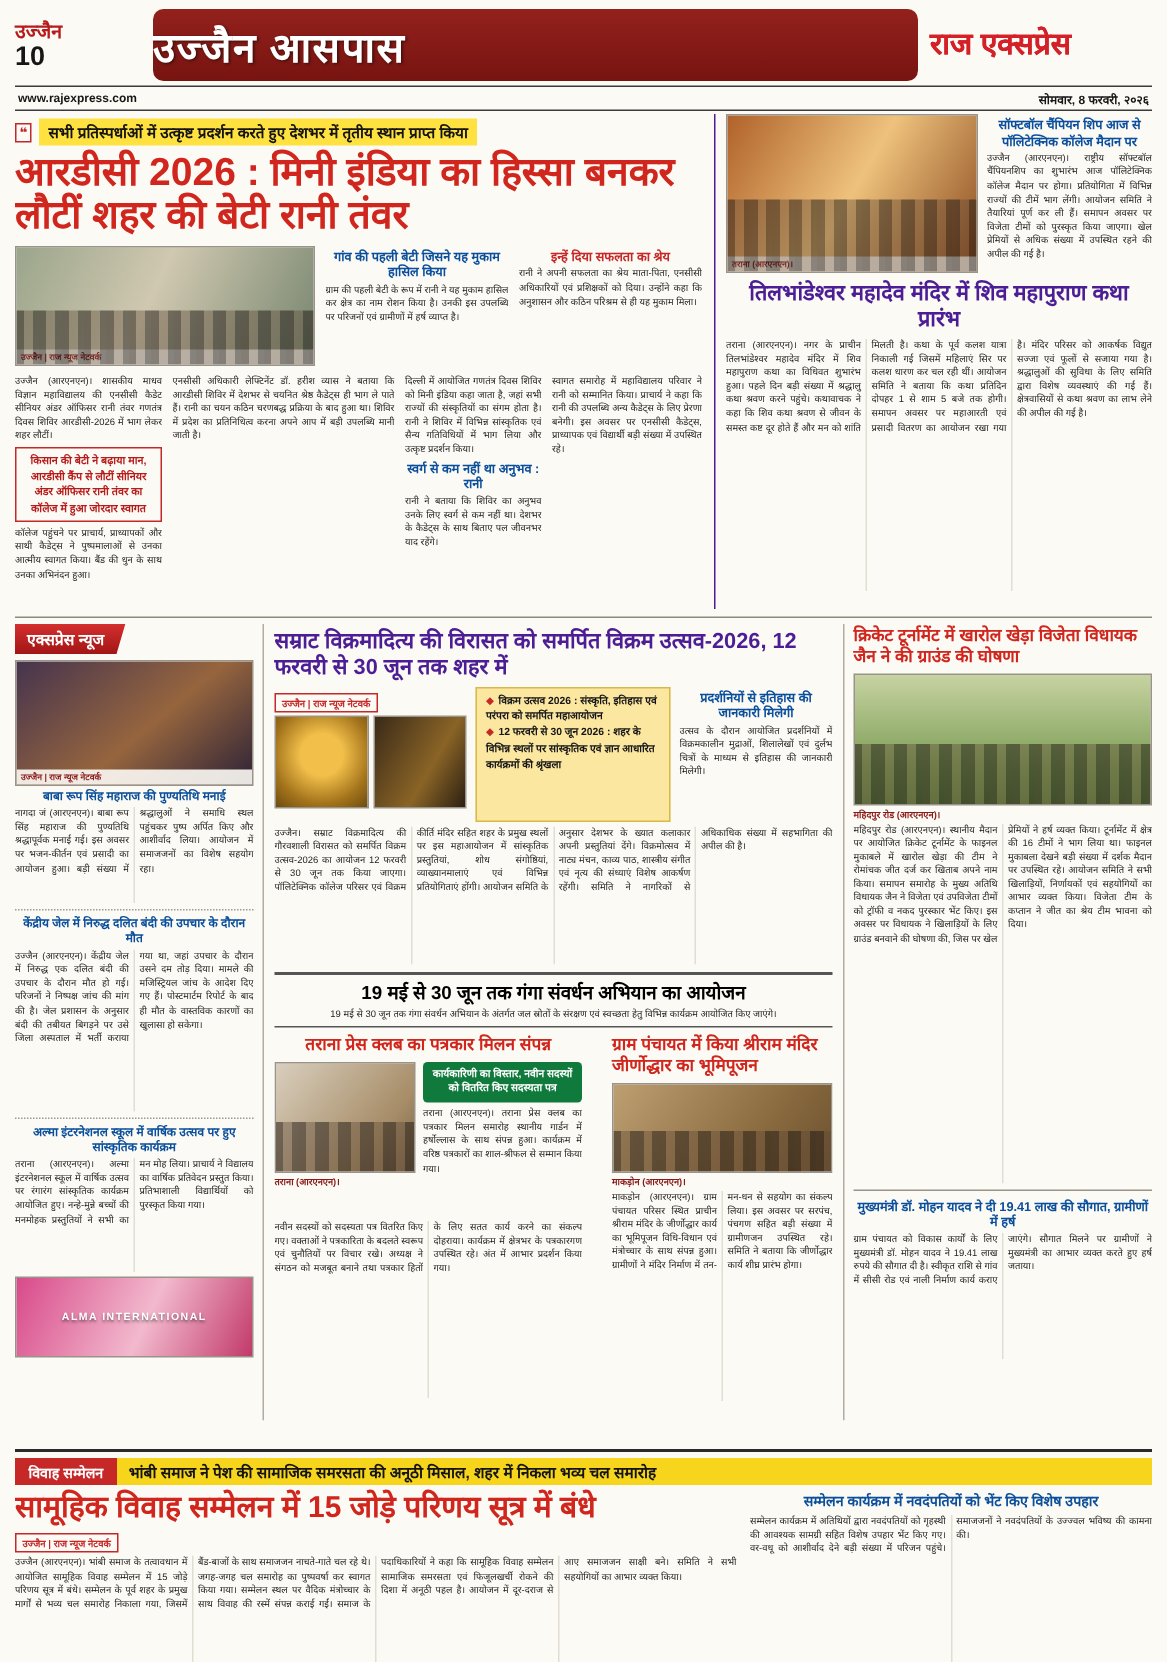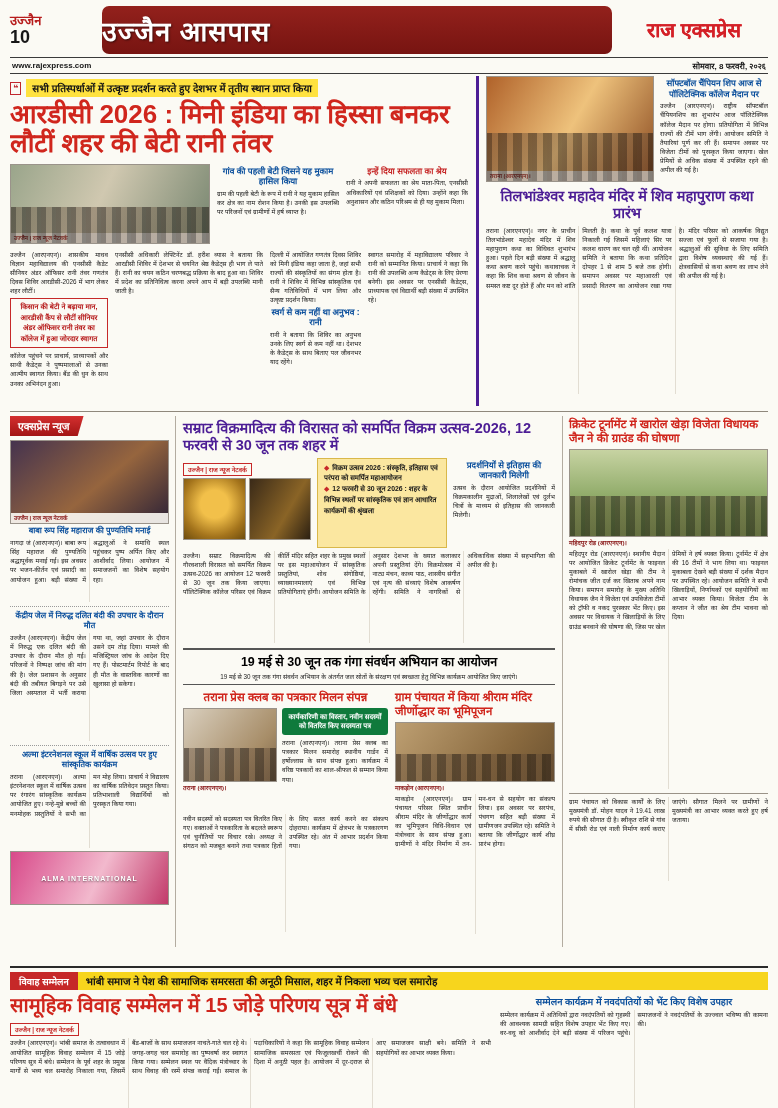--- a/index.html
+++ b/index.html
@@ -7,21 +7,21 @@
   .page{width:778px;height:1108px;margin:0 auto;background:#fbfaf4;color:#161616;
         font-family:"Liberation Sans","DejaVu Sans",sans-serif;padding:6px 10px 4px;overflow:hidden;position:relative}
 
   
   .masthead{display:flex;align-items:stretch;gap:8px;height:48px}
   .mh-left{width:84px;display:flex;flex-direction:column;justify-content:center}
   .mh-edition{color:#b71c1c;font-weight:bold;font-size:13px;line-height:1.1}
   .mh-pagenum{font-size:18px;font-weight:800;line-height:1}
   .mh-banner{flex:1;background:linear-gradient(#93211c,#771411);border-radius:7px;display:flex;align-items:center;
              color:#fff;font-size:27px;font-weight:800;letter-spacing:1px;text-shadow:1px 1px 2px rgba(0,0,0,.55)}
-  .mh-right{width:148px;display:flex;flex-direction:column;align-items:center;justify-content:center}
+  .mh-right{width:148px;display:flex;flex-direction:column;align-items:flex-start;justify-content:center}
   .mh-brand{color:#d42027;font-weight:800;font-size:20px;line-height:1.05;text-shadow:0 0 0 #d42027}
   .subrow{display:flex;justify-content:space-between;align-items:center;border-top:1px solid #3a3a3a;border-bottom:1px solid #3a3a3a;
           font-size:8px;font-weight:bold;padding:2px 2px;margin-top:3px}
 
   
   .body-text{font-size:6.3px;line-height:1.45;text-align:justify;color:#1d1d1d;overflow:hidden}
   .cols-2{column-count:2;column-gap:7px;column-rule:1px solid #e2ddd2}
   .cols-3{column-count:3;column-gap:7px;column-rule:1px solid #e2ddd2}
   .cols-4{column-count:4;column-gap:7px;column-rule:1px solid #e2ddd2}
   .sub-blue{color:#0b4f9c;font-weight:800;text-align:center;font-size:8.5px;line-height:1.25;margin:2px 0}
@@ -54,21 +54,21 @@
   .headline-xl{color:#d0261d;font-weight:800;font-size:26px;line-height:1.13;margin:3px 0 5px}
   .lead-rowA{display:flex;gap:7px;height:82px}
   .lead-photo{width:200px;height:80px;flex:none}
   .lead-subcol{flex:1;min-width:0;overflow:hidden}
   .lead-rowB{display:flex;gap:7px;margin-top:4px;height:150px;overflow:hidden}
   .lead-c1{width:98px;flex:none}
   .lead-c2{width:148px;flex:none}
   .lead-c3{flex:1;min-width:0}
   .lead-c4{width:100px;flex:none}
 
-  .right-col{width:292px;flex:none;border-left:3px solid #4c1d95;padding-left:7px}
+  .right-col{width:292px;flex:none;border-left:1px solid #4c1d95;padding-left:7px}
   .rt-row{display:flex;gap:6px;height:108px}
   .katha-photo{width:168px;height:106px;flex:none}
   .softball{flex:1;min-width:0;overflow:hidden}
   .headline-md{color:#4c1d95;font-weight:800;font-size:14.5px;line-height:1.2;margin:4px 0 3px}
   .center{text-align:center}
   .katha-body{height:168px}
 
   
   .midband{display:flex;gap:7px;height:536px;overflow:hidden;border-top:1px solid #8f887c;margin-top:5px;padding-top:4px}
   .sidebar{width:166px;flex:none;border-right:1px solid #b3aca0;padding-right:6px}
@@ -86,21 +86,21 @@
   .vk-photos{width:128px;flex:none}
   .vk-imgs{display:flex;gap:3px;height:62px}
   .vk-imgs .photo{flex:1}
   .yellowbox{flex:1;min-width:0;background:#fbe7a0;border:1px solid #d9b84a;padding:4px 6px;font-size:6.9px;font-weight:bold;line-height:1.55;overflow:hidden}
   .diamond{color:#c62828;margin-right:3px}
   .vk-right{width:102px;flex:none;overflow:hidden}
   .vk-body{height:92px;margin-top:3px}
   .ganga{border-top:2px solid #555;border-bottom:1px solid #555;text-align:center;padding:3px 4px;margin:5px 0 4px}
   .ganga-head{color:#000000;font-weight:800;font-size:12.5px}
   .ganga-text{text-align:center;margin-top:2px}
-  .lower-row{display:flex;gap:7px;height:268px;overflow:hidden}
+  .lower-row{display:flex;gap:20px;height:268px;overflow:hidden}
   .press{width:205px;flex:none}
   .headline-sm{color:#d0261d;font-weight:800;font-size:11.5px;line-height:1.2;margin:2px 0 3px}
   .press-row{display:flex;gap:5px;height:106px}
   .press-photo{width:94px;height:74px}
   .press-right{flex:1;min-width:0;overflow:hidden}
   .greenbox{background:#0f7a3c;color:#fff;font-weight:bold;font-size:6.9px;text-align:center;padding:4px 3px;border-radius:3px;margin-bottom:3px;line-height:1.4}
   .press-bottom{height:118px}
   .mandir{flex:1;min-width:0}
   .mandir-photo{width:100%;height:60px}
   .mandir-body{height:140px;margin-top:2px}
@@ -276,20 +276,21 @@
         </div>
       </div>
     </section>
 
     <aside class="right-mid">
       <h2 class="headline-sm">क्रिकेट टूर्नामेंट में खारोल खेड़ा विजेता विधायक जैन ने की ग्राउंड की घोषणा</h2>
       <div class="photo ph-cricket cricket-photo"></div>
       <div class="caption">महिदपुर रोड (आरएनएन)।</div>
       <div class="body-text cols-2 cricket-body">महिदपुर रोड (आरएनएन)। स्थानीय मैदान पर आयोजित क्रिकेट टूर्नामेंट के फाइनल मुकाबले में खारोल खेड़ा की टीम ने रोमांचक जीत दर्ज कर खिताब अपने नाम किया। समापन समारोह के मुख्य अतिथि विधायक जैन ने विजेता एवं उपविजेता टीमों को ट्रॉफी व नकद पुरस्कार भेंट किए। इस अवसर पर विधायक ने खिलाड़ियों के लिए ग्राउंड बनवाने की घोषणा की, जिस पर खेल प्रेमियों ने हर्ष व्यक्त किया। टूर्नामेंट में क्षेत्र की 16 टीमों ने भाग लिया था। फाइनल मुकाबला देखने बड़ी संख्या में दर्शक मैदान पर उपस्थित रहे। आयोजन समिति ने सभी खिलाड़ियों, निर्णायकों एवं सहयोगियों का आभार व्यक्त किया। विजेता टीम के कप्तान ने जीत का श्रेय टीम भावना को दिया।</div>
       <div class="cm">
+        <div class="sub-blue">मुख्यमंत्री डॉ. मोहन यादव ने दी 19.41 लाख की सौगात, ग्रामीणों में हर्ष</div>
         <div class="body-text cols-2 cm-text">ग्राम पंचायत को विकास कार्यों के लिए मुख्यमंत्री डॉ. मोहन यादव ने 19.41 लाख रुपये की सौगात दी है। स्वीकृत राशि से गांव में सीसी रोड एवं नाली निर्माण कार्य कराए जाएंगे। सौगात मिलने पर ग्रामीणों ने मुख्यमंत्री का आभार व्यक्त करते हुए हर्ष जताया।</div>
       </div>
     </aside>
   </div>
 
   <div class="botband">
     <div class="wed-top">
       <span class="wed-label">विवाह सम्मेलन</span>
       <span class="wed-strip">भांबी समाज ने पेश की सामाजिक समरसता की अनूठी मिसाल, शहर में निकला भव्य चल समारोह</span>
     </div>

